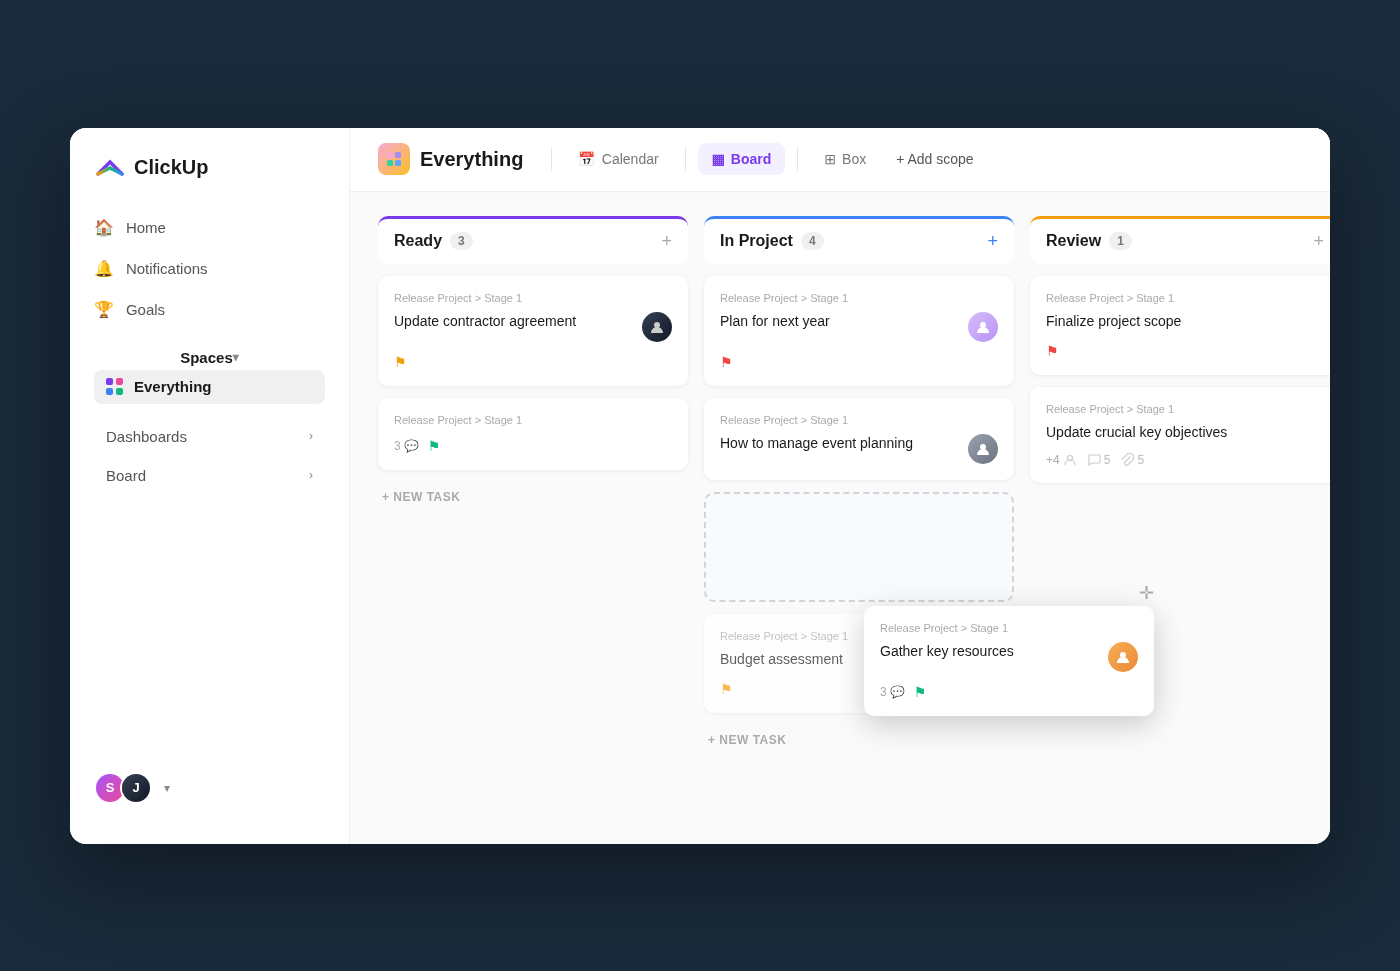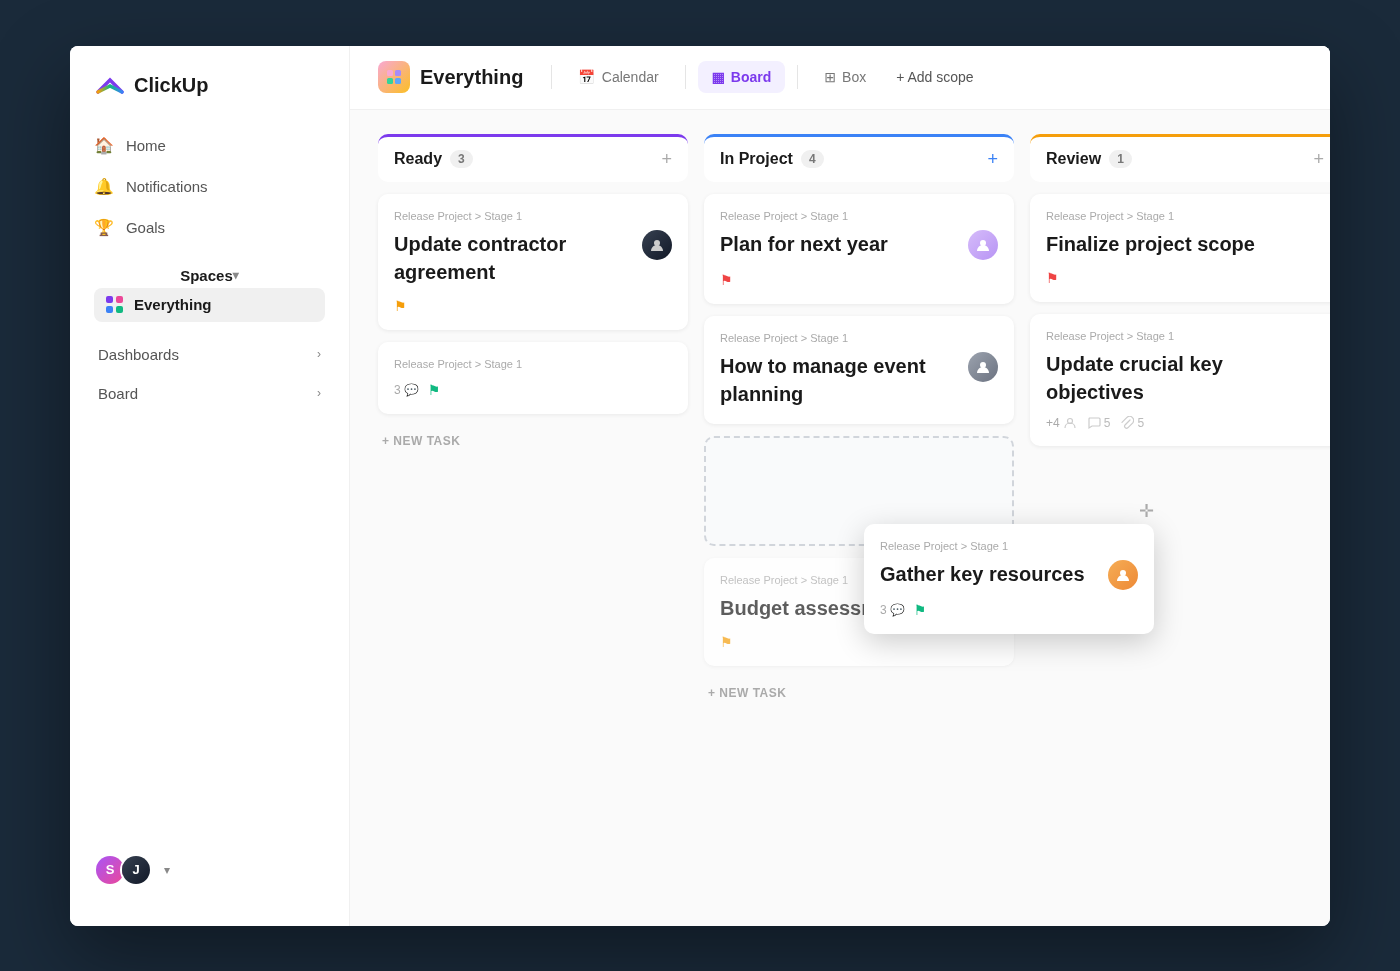--- a/index.html
+++ b/index.html
@@ -6,23 +6,23 @@
     body {
       background: #1a2a3a;
       display: flex;
       align-items: center;
       justify-content: center;
       min-height: 100vh;
       font-family: -apple-system, BlinkMacSystemFont, 'Segoe UI', sans-serif;
     }
     .app-window {
       width: 1260px;
-      height: 880px;
+      height: 716px;
       background: #fff;
-      border-radius: 8px;
+      border-radius: 16px;
       display: flex;
       overflow: hidden;
       box-shadow: 0 30px 80px rgba(0,0,0,0.4);
     }
     
     .sidebar {
       width: 280px;
       min-width: 280px;
       background: #fff;
       border-right: 1px solid #f0f0f0;
@@ -295,22 +295,22 @@
       margin-bottom: 8px;
       font-weight: 500;
     }
     .card-header {
       display: flex;
       align-items: flex-start;
       justify-content: space-between;
       gap: 8px;
     }
     .card-title {
-      font-size: 20px;
-      font-weight: 700;
+      font-size: 14px;
+      font-weight: 400;
       color: #1a1a1a;
       line-height: 1.4;
       flex: 1;
     }
     .card-avatar {
       width: 30px;
       height: 30px;
       border-radius: 50%;
       overflow: hidden;
       flex-shrink: 0;
@@ -438,21 +438,21 @@
         <div class="spaces-icon">
           <div class="spaces-dot" style="background:#7c3aed;"></div>
           <div class="spaces-dot" style="background:#ec4899;"></div>
           <div class="spaces-dot" style="background:#3b82f6;"></div>
           <div class="spaces-dot" style="background:#10b981;"></div>
         </div>
         <span>Everything</span>
       </div>
     </div>
 
-    <div style="padding: 0 16px;">
+    <div style="padding: 0 24px;">
       <div class="sidebar-link">
         <span>Dashboards</span>
         <span class="chevron">›</span>
       </div>
       <div class="sidebar-link">
         <span>Board</span>
         <span class="chevron">›</span>
       </div>
     </div>
 

